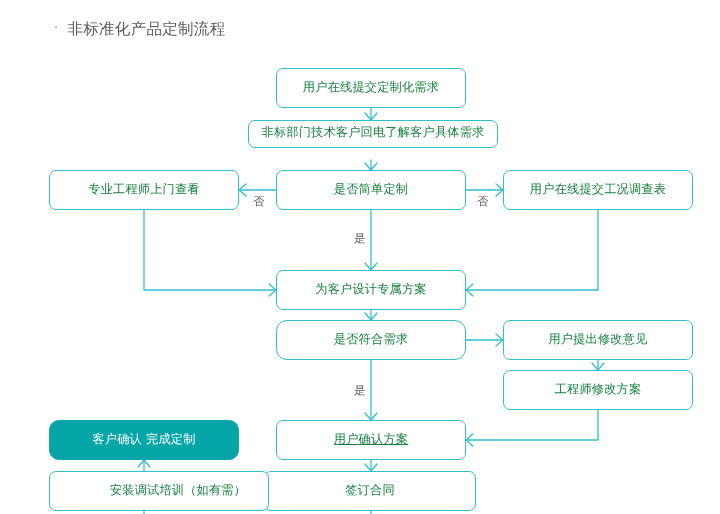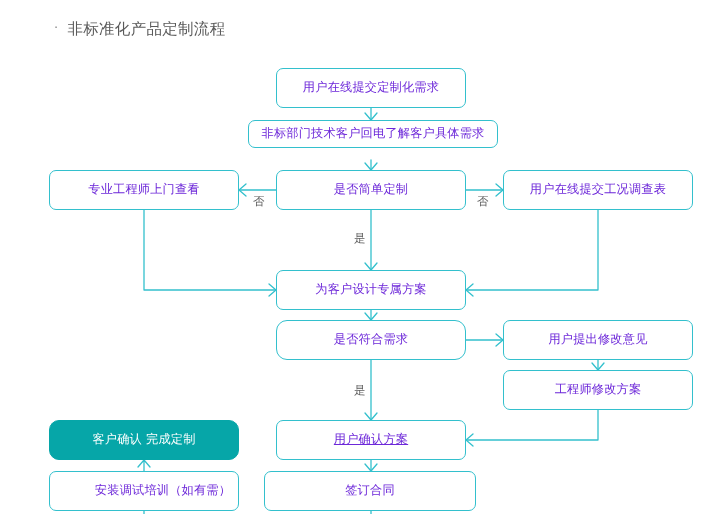--- a/index.html
+++ b/index.html
@@ -52,21 +52,21 @@
     box-sizing: border-box;
     border: 1.3px solid #33c0cd;
     border-radius: 7px;
     background: #ffffff;
     display: flex;
     align-items: center;
     justify-content: center;
     text-align: center;
     font-size: 12.2px;
     line-height: 1.25;
-    color: #6d28d9;
+    color: #15803d;
     letter-spacing: 0.2px;
     padding: 0 6px;
   }
   .node.filled {
     background: #06a6a8;
     border-color: #06a6a8;
     color: #ffffff;
   }
   .edge-label {
     position: absolute;
@@ -130,31 +130,31 @@
       <path d="M355,511 L355,514"></path>
 
       <path d="M128,471 L128,460"></path>
       <path d="M122,467 L128,460 L134,467"></path>
 
       <path d="M128,511 L128,514"></path>
     </g>
   </svg>
 
   <div class="node" style="left:260px;top:68px;width:190px;height:40px;">用户在线提交定制化需求</div>
-  <div class="node" style="left:232px;top:120px;width:250px;height:28px;">非标部门技术客户回电了解客户具体需求</div>
+  <div class="node" style="left:232px;top:120px;width:250px;height:28px;font-family:Liberation Mono, monospace;">非标部门技术客户回电了解客户具体需求</div>
   <div class="node" style="left:260px;top:170px;width:190px;height:40px;">是否简单定制</div>
   <div class="node" style="left:33px;top:170px;width:190px;height:40px;">专业工程师上门查看</div>
   <div class="node" style="left:487px;top:170px;width:190px;height:40px;">用户在线提交工况调查表</div>
   <div class="node" style="left:260px;top:270px;width:190px;height:40px;">为客户设计专属方案</div>
   <div class="node" style="left:260px;top:320px;width:190px;height:40px;border-radius:11px;">是否符合需求</div>
   <div class="node" style="left:487px;top:320px;width:190px;height:40px;">用户提出修改意见</div>
   <div class="node" style="left:487px;top:370px;width:190px;height:40px;">工程师修改方案</div>
   <div class="node" style="left:260px;top:420px;width:190px;height:40px;text-decoration:underline;">用户确认方案</div>
   <div class="node" style="left:248px;top:471px;width:212px;height:40px;">签订合同</div>
   <div class="node filled" style="left:33px;top:420px;width:190px;height:40px;border-radius:10px;">客户确认 完成定制</div>
-  <div class="node" style="left:33px;top:471px;width:190px;height:40px;padding-left:44px;">安装调试培训（如有需）</div>
+  <div class="node" style="left:33px;top:471px;width:220px;height:40px;padding-left:44px;">安装调试培训（如有需）</div>
 
   <div class="edge-label" style="left:237px;top:196px;">否</div>
   <div class="edge-label" style="left:461px;top:196px;">否</div>
   <div class="edge-label" style="left:338px;top:233px;">是</div>
   <div class="edge-label" style="left:338px;top:385px;">是</div>
 
 </div>
 
 </body></html>

